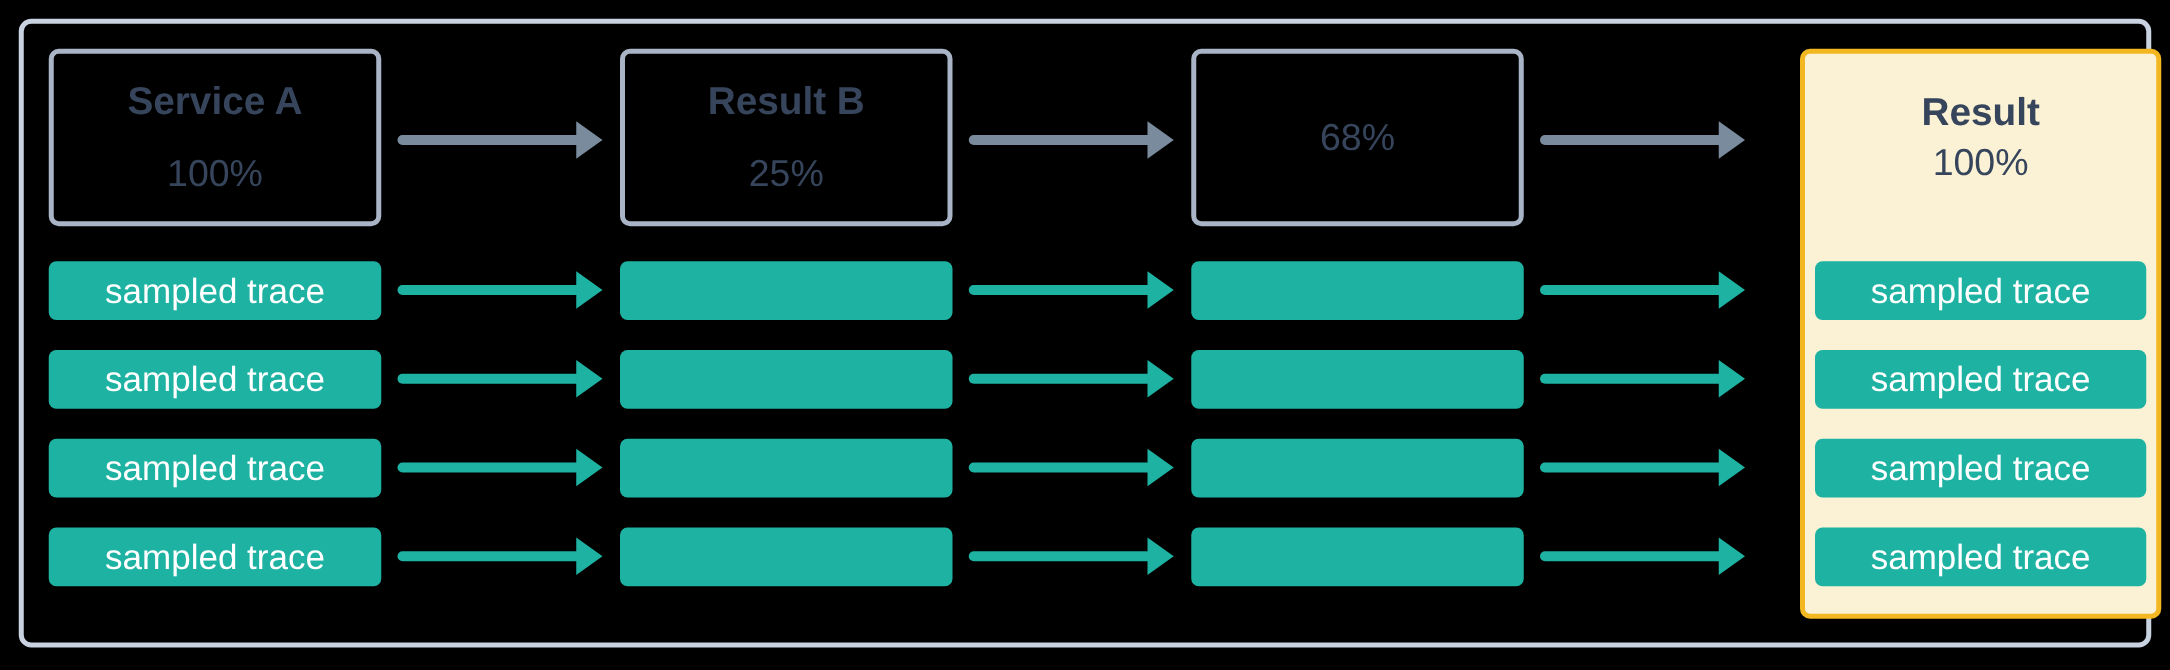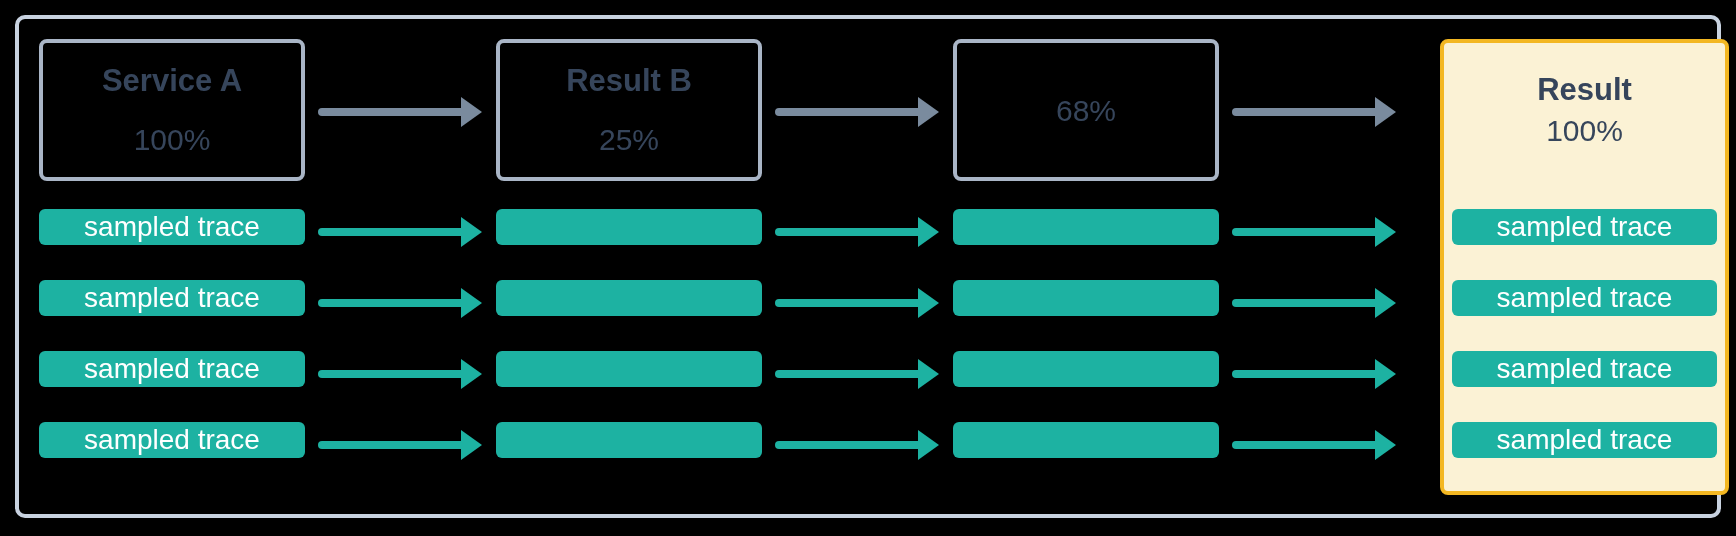--- a/index.html
+++ b/index.html
@@ -38,21 +38,21 @@
     background:var(--result-fill);
     border:4px solid var(--result-border);border-radius:8px;margin-left:32px;
   }
   .result .head{
     position:absolute;left:0;top:0;width:100%;height:134px;
     display:flex;flex-direction:column;align-items:center;justify-content:center;gap:7px;
   }
   .result .head .title{font-size:31px;font-weight:700;color:var(--slate-text);line-height:1.1;}
   .result .head .value{font-size:30px;font-weight:500;color:var(--slate-text);line-height:1.1;}
   .bar{
-    position:absolute;width:266px;height:36px;background:var(--teal);border-radius:6px;
+    position:absolute;width:266px;height:47px;background:var(--teal);border-radius:6px;
     display:flex;align-items:center;justify-content:center;
     color:var(--trace-text);font-size:28px;font-weight:500;
   }
   .bar.col-a{left:39px}
   .bar.col-b{left:496px}
   .bar.col-c{left:953px}
   .r1{top:209px}.r2{top:280px}.r3{top:351px}.r4{top:422px}
   .result .bar{left:8px;width:265px;}
   .result .bar.rr1{top:166px}
   .result .bar.rr2{top:237px}

